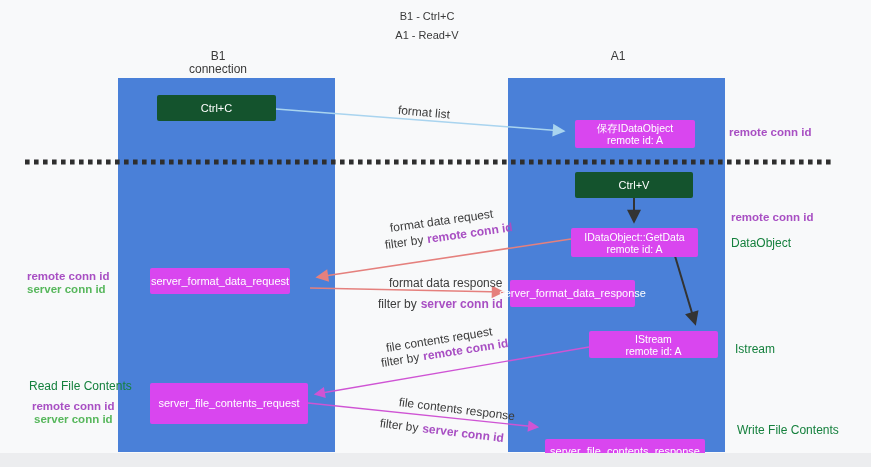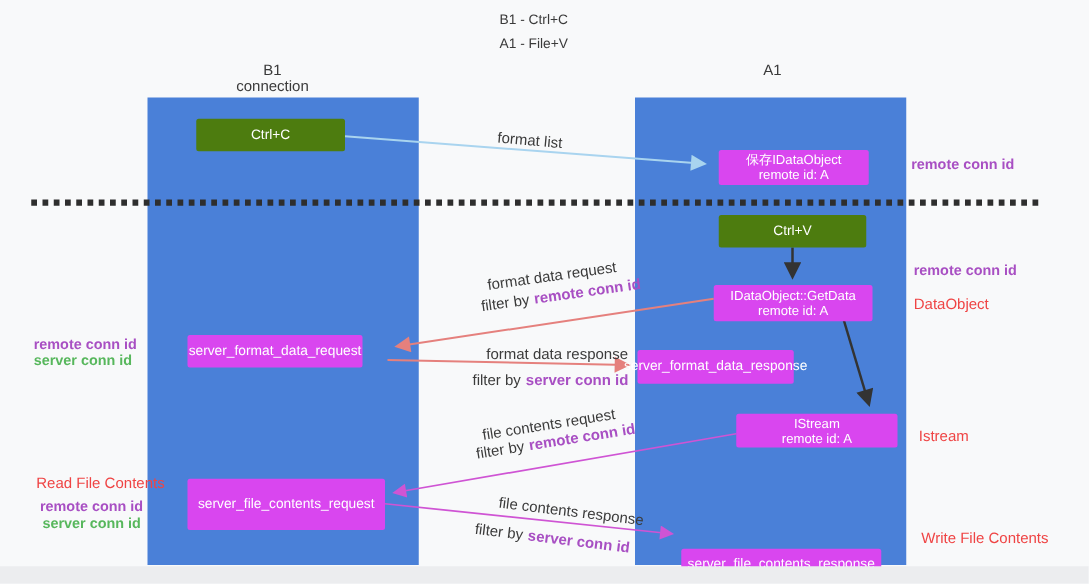--- a/index.html
+++ b/index.html
@@ -21,21 +21,21 @@
   .lh-right{left:508px;top:50px;width:220px;}
 
   
   .lane{background:#4a80d8;top:78px;height:374px;}
   .lane-left{left:118px;width:217px;}
   .lane-right{left:508px;width:217px;}
 
   
   .node{display:flex;flex-direction:column;justify-content:center;align-items:center;
         color:#fff;font-size:11px;line-height:13px;border-radius:2px;white-space:nowrap;}
-  .green{background:#4d7c0f;}
+  .green{background:#14532d;}
   .orange{background:#d946ef;}
   .n-ctrlc{left:157px;top:95px;width:119px;height:26px;}
   .n-save{left:575px;top:120px;width:120px;height:28px;font-size:10.5px;line-height:12px;}
   .n-ctrlv{left:575px;top:172px;width:118px;height:26px;}
   .n-getdata{left:571px;top:228px;width:127px;height:29px;font-size:10.5px;line-height:12px;}
   .n-istream{left:589px;top:331px;width:129px;height:27px;font-size:10.5px;line-height:12px;}
   .n-freq{left:150px;top:268px;width:140px;height:26px;align-items:center;}
   .n-fresp{left:510px;top:280px;width:125px;height:27px;}
   .n-creq{left:150px;top:383px;width:158px;height:41px;}
   .n-cresp{left:545px;top:439px;width:160px;height:25px;}
@@ -49,41 +49,41 @@
   .el-fdresp1{left:389px;top:276px;}
   .el-fdresp2{left:378px;top:297px;}
   .el-fcr1{left:386px;top:341px;transform:rotate(-9deg);}
   .el-fcr2{left:381px;top:356px;transform:rotate(-9deg);}
   .el-fcresp1{left:399px;top:395px;transform:rotate(7deg);}
   .el-fcresp2{left:380px;top:416px;transform:rotate(7deg);}
 
   
   .side-purple{color:#a84fc3;font-weight:700;font-size:11.5px;white-space:nowrap;}
   .side-green{color:#57b75c;font-weight:700;font-size:11.5px;white-space:nowrap;}
-  .side-black{color:#ef4444;font-size:12px;white-space:nowrap;}
+  .side-black{color:#15803d;font-size:12px;white-space:nowrap;}
   .sa-r1{left:729px;top:126px;}
   .sa-r2{left:731px;top:211px;}
   .sa-dataobject{left:731px;top:236px;}
   .sa-istream{left:735px;top:342px;}
   .sa-write{left:737px;top:423px;}
   .sa-read{left:29px;top:379px;}
   .sa-lm1{left:27px;top:270px;}
   .sa-lm2{left:27px;top:283px;}
   .sa-lb1{left:32px;top:400px;}
   .sa-lb2{left:34px;top:413px;}
 
   .bottom-strip{left:0;top:453px;width:871px;height:14px;background:#ecedef;}
   svg.arrows{left:0;top:0;pointer-events:none;}
 </style>
 </head>
 <body>
 
 <div class="abs title center">
   <div>B1 - Ctrl+C</div>
-  <div>A1 - File+V</div>
+  <div>A1 - Read+V</div>
 </div>
 
 <div class="abs lane-header center lh-left">
   <div>B1</div>
   <div>connection</div>
 </div>
 <div class="abs lane-header center lh-right">
   <div>A1</div>
 </div>
 

